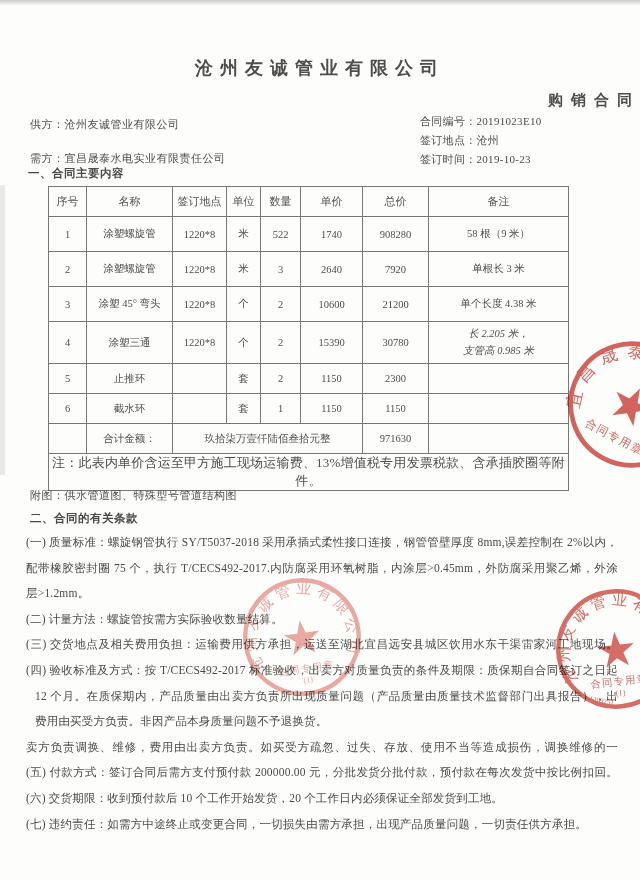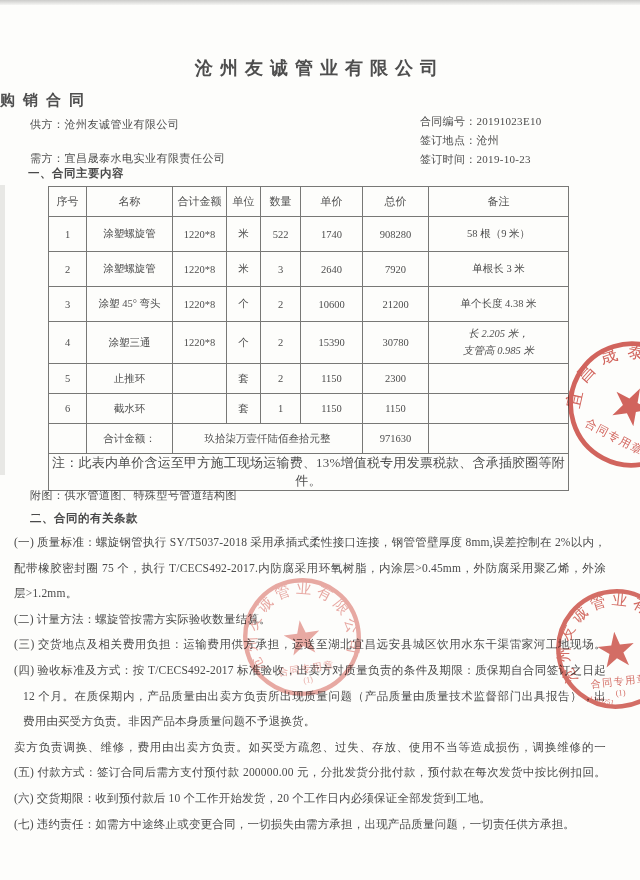--- a/index.html
+++ b/index.html
@@ -9,21 +9,21 @@
     font-family:"Liberation Serif","DejaVu Serif",serif;
     color:#474747;
   }
   .abs{position:absolute;}
   .top-edge{left:0;top:0;width:640px;height:5px;
     background:linear-gradient(#c3c3c1,#f4f4f2);opacity:.85;}
   .left-edge{left:0;top:185px;width:5px;height:290px;background:#dededb;opacity:.7;}
 
   .doc-title{left:0;top:56px;width:640px;text-align:center;
     font-size:18px;font-weight:600;letter-spacing:7px;color:#4e4e4e;}
-  .doc-subtitle{left:0;top:91px;width:640px;text-align:left;
+  .doc-subtitle{left:0;top:91px;width:640px;text-align:right;
     font-size:15px;font-weight:600;letter-spacing:8px;color:#4e4e4e;}
 
   .meta-line{font-size:11px;color:#4c4c4c;letter-spacing:.5px;}
   .supplier-line{left:30px;top:117px;}
   .buyer-line{left:30px;top:151px;}
   .meta-right{left:420px;top:112px;line-height:19px;font-size:11px;color:#4c4c4c;letter-spacing:.3px;}
 
   .sec-heading{font-size:11.5px;font-weight:600;color:#4a4a4a;letter-spacing:.5px;}
   .sec1-heading{left:28px;top:166px;}
   .sec2-heading{left:30px;top:511px;}
@@ -32,21 +32,21 @@
   table.items{position:absolute;left:48px;top:186px;width:520px;
     border-collapse:collapse;table-layout:fixed;
     font-size:10.5px;color:#4e4e4e;}
   table.items th,table.items td{
     border:1px solid #787876;text-align:center;vertical-align:middle;
     font-weight:normal;padding:0 2px;overflow:hidden;}
   table.items th{font-size:11px;}
   td.pre{white-space:pre-line;line-height:1.55;font-style:italic;}
   td.note-cell{text-align:left;padding:4px 7px;font-size:13px;letter-spacing:.2px;}
 
-  .clauses{left:14px;top:530px;width:592px;font-size:11.5px;color:#4a4a4a;
+  .clauses{left:26px;top:530px;width:592px;font-size:11.5px;color:#4a4a4a;
     line-height:25.6px;letter-spacing:.2px;}
   .clause-line{height:25.6px;white-space:nowrap;}
   .clause-line.full{white-space:normal;text-align:justify;text-align-last:justify;height:25.6px;overflow:hidden;}
   .clause-line.ind{padding-left:9px;}
 
   svg.seal{position:absolute;mix-blend-mode:multiply;pointer-events:none;overflow:visible;}
   .seal-buyer{left:564px;top:337px;width:135px;height:135px;color:#cc4a42;opacity:.85;transform:rotate(28deg);}
   .seal-supplier-center{left:239px;top:574px;width:126px;height:126px;color:#d4554c;opacity:.5;transform:rotate(-8deg);}
   .seal-supplier-right{left:552px;top:585px;width:128px;height:128px;color:#cb4a40;opacity:.8;transform:rotate(-6deg);}
   svg.seal text{fill:currentColor;font-family:"Liberation Serif","DejaVu Serif",serif;}
@@ -83,21 +83,21 @@
       <col style="width:34px">
     <col style="width:40px">
       <col style="width:62px">
       <col style="width:66px">
       <col style="width:140px">
   </colgroup>
   <tbody>
       <tr style="height:30px">
     <th>序号</th>
     <th>名称</th>
-    <th>合计金额</th>
+    <th>签订地点</th>
     <th>单位</th>
     <th>数量</th>
     <th>单价</th>
     <th>总价</th>
     <th>备注</th>
   </tr>
   <tr style="height:35px">
     <td>1</td>
     <td>涂塑螺旋管</td>
     <td>1220*8</td>

